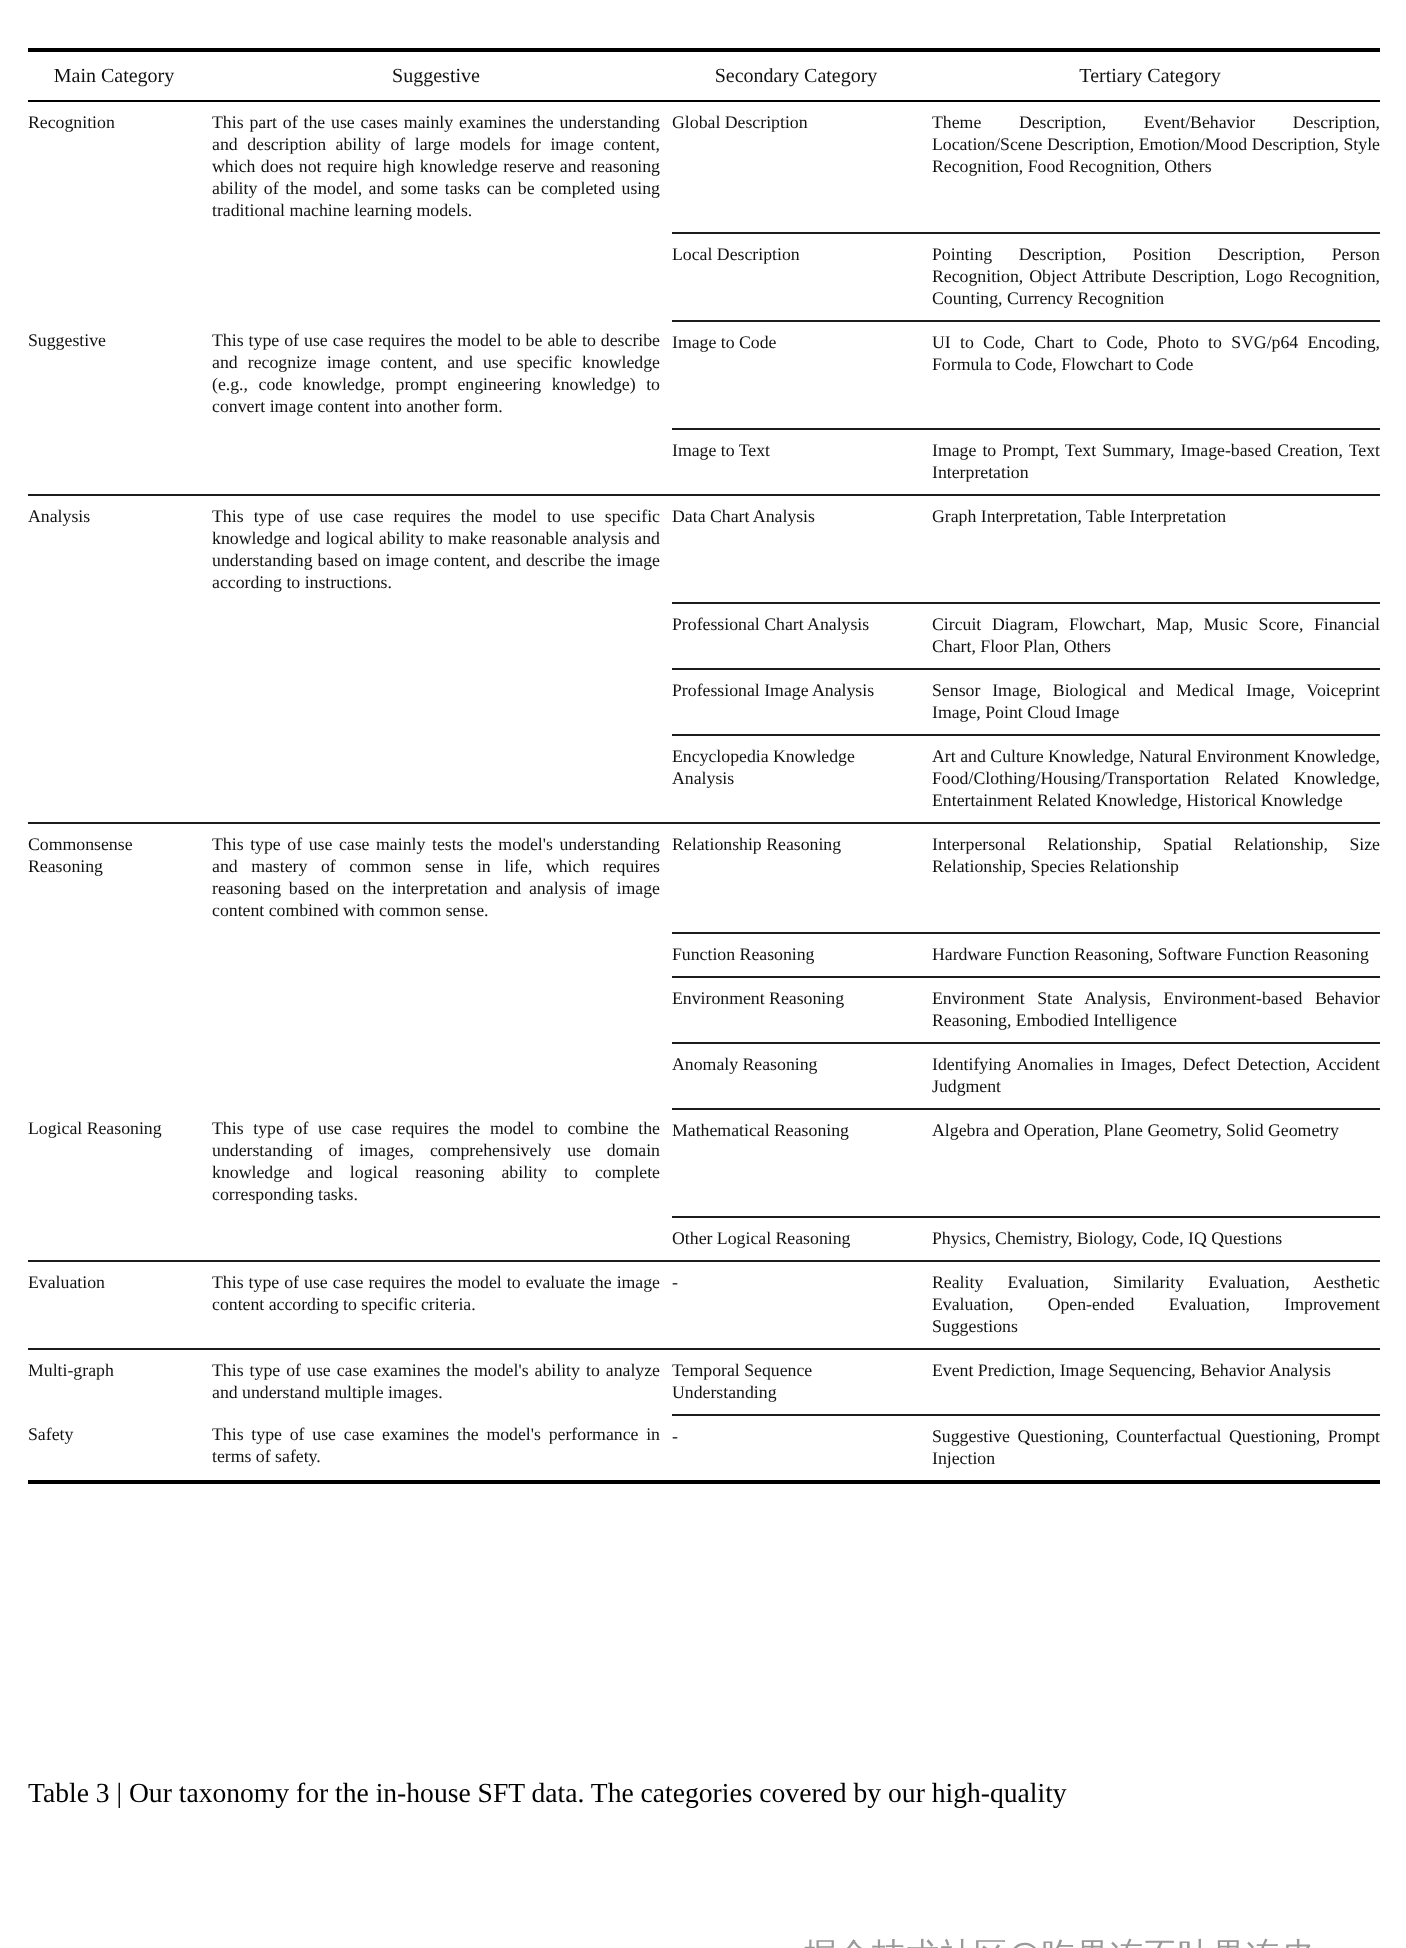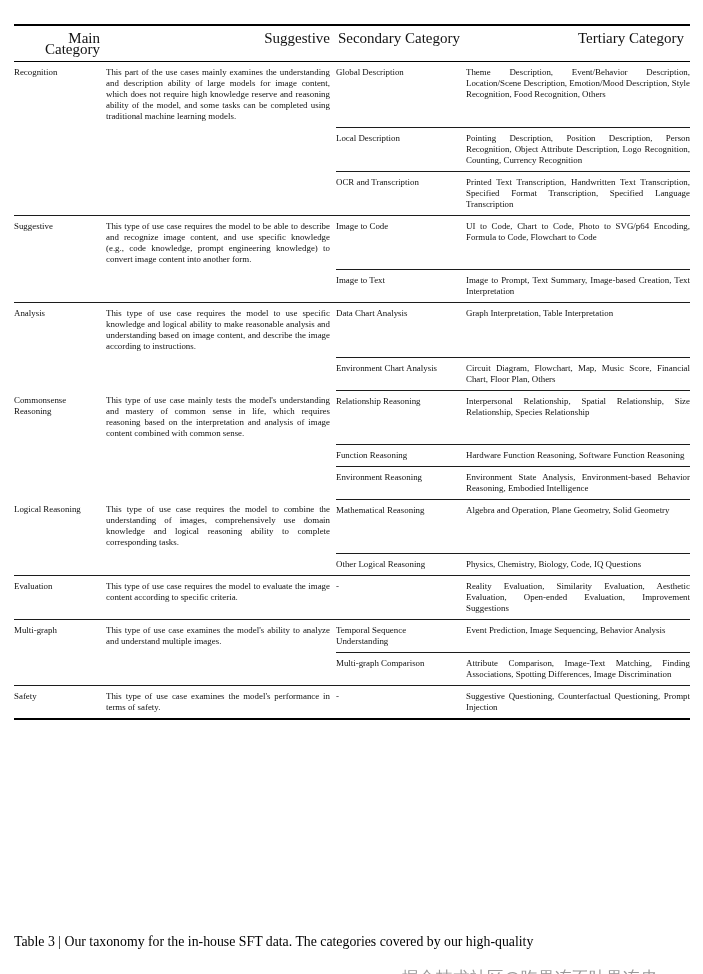--- a/index.html
+++ b/index.html
@@ -12,32 +12,32 @@
   table{
     border-collapse:collapse;table-layout:fixed;width:676px;
     border-top:2px solid #000;border-bottom:2px solid #000;
     font-size:8.9px;line-height:11px;
   }
   col.c-main{width:92px;}
   col.c-desc{width:230px;}
   col.c-sec{width:130px;}
   col.c-ter{width:224px;}
   th{
-    text-align:right;font-weight:normal;vertical-align:top;
+    text-align:center;font-weight:normal;vertical-align:top;
     padding:7px 6px 6px 0;border-bottom:1.5px solid #000;
-    font-size:15px;
+    font-size:10px;
   }
   td{vertical-align:top;padding:5px 6px 5px 0;}
   td.col-ter{padding-right:0;margin-top:42px;}
   td.col-desc{text-align:justify;margin-left:32px;}
   td.col-ter{text-align:justify;}
   td.subline{border-bottom:1px solid #1c1c1c;}
   tr.cat-end td{border-bottom:1px solid #1c1c1c;}
   .caption{
-    position:absolute;left:14px;top:931px;width:680px;
+    position:absolute;left:14px;top:886px;width:680px;
     font-size:13.8px;line-height:21px;color:#000;
   }
   .caption .cap-line{white-space:nowrap;}
   .watermark{
     position:absolute;left:402px;top:924px;z-index:2;
     font-size:16.5px;line-height:20px;color:#8f8f8f;
     text-shadow:1px 1px 0 #ffffff;letter-spacing:0.5px;
     font-family:"DejaVu Sans",sans-serif;opacity:0.9;
     white-space:nowrap;pointer-events:none;margin-top:44px;
   }
@@ -67,26 +67,20 @@
           <td class="col-desc">This part of the use cases mainly examines the understanding and description ability of large models for image content, which does not require high knowledge reserve and reasoning ability of the model, and some tasks can be completed using traditional machine learning models.</td>
           <td class="col-sec subline">Global Description</td>
           <td class="col-ter subline">Theme Description, Event/Behavior Description, Location/Scene Description, Emotion/Mood Description, Style Recognition, Food Recognition, Others</td>
         </tr>
         <tr>
           <td class="col-main"></td>
           <td class="col-desc"></td>
           <td class="col-sec subline">Local Description</td>
           <td class="col-ter subline">Pointing Description, Position Description, Person Recognition, Object Attribute Description, Logo Recognition, Counting, Currency Recognition</td>
         </tr>
-        <tr class="cat-end">
-          <td class="col-main"></td>
-          <td class="col-desc"></td>
-          <td class="col-sec">OCR and Transcription</td>
-          <td class="col-ter">Printed Text Transcription, Handwritten Text Transcription, Specified Format Transcription, Specified Language Transcription</td>
-        </tr>
         <tr>
           <td class="col-main">Suggestive</td>
           <td class="col-desc">This type of use case requires the model to be able to describe and recognize image content, and use specific knowledge (e.g., code knowledge, prompt engineering knowledge) to convert image content into another form.</td>
           <td class="col-sec subline">Image to Code</td>
           <td class="col-ter subline">UI to Code, Chart to Code, Photo to SVG/p64 Encoding, Formula to Code, Flowchart to Code</td>
         </tr>
         <tr class="cat-end">
           <td class="col-main"></td>
           <td class="col-desc"></td>
           <td class="col-sec">Image to Text</td>
@@ -94,40 +88,58 @@
         </tr>
         <tr>
           <td class="col-main">Analysis</td>
           <td class="col-desc">This type of use case requires the model to use specific knowledge and logical ability to make reasonable analysis and understanding based on image content, and describe the image according to instructions.</td>
           <td class="col-sec subline">Data Chart Analysis</td>
           <td class="col-ter subline">Graph Interpretation, Table Interpretation</td>
         </tr>
         <tr>
           <td class="col-main"></td>
           <td class="col-desc"></td>
-          <td class="col-sec subline">Environment Chart Analysis</td>
+          <td class="col-sec subline">Professional Chart Analysis</td>
           <td class="col-ter subline">Circuit Diagram, Flowchart, Map, Music Score, Financial Chart, Floor Plan, Others</td>
+        </tr>
+        <tr>
+          <td class="col-main"></td>
+          <td class="col-desc"></td>
+          <td class="col-sec subline">Professional Image Analysis</td>
+          <td class="col-ter subline">Sensor Image, Biological and Medical Image, Voiceprint Image, Point Cloud Image</td>
+        </tr>
+        <tr class="cat-end">
+          <td class="col-main"></td>
+          <td class="col-desc"></td>
+          <td class="col-sec">Encyclopedia Knowledge Analysis</td>
+          <td class="col-ter">Art and Culture Knowledge, Natural Environment Knowledge, Food/Clothing/Housing/Transportation Related Knowledge, Entertainment Related Knowledge, Historical Knowledge</td>
         </tr>
         <tr>
           <td class="col-main">Commonsense Reasoning</td>
           <td class="col-desc">This type of use case mainly tests the model's understanding and mastery of common sense in life, which requires reasoning based on the interpretation and analysis of image content combined with common sense.</td>
           <td class="col-sec subline">Relationship Reasoning</td>
           <td class="col-ter subline">Interpersonal Relationship, Spatial Relationship, Size Relationship, Species Relationship</td>
         </tr>
         <tr>
           <td class="col-main"></td>
           <td class="col-desc"></td>
           <td class="col-sec subline">Function Reasoning</td>
           <td class="col-ter subline">Hardware Function Reasoning, Software Function Reasoning</td>
         </tr>
         <tr>
           <td class="col-main"></td>
           <td class="col-desc"></td>
           <td class="col-sec subline">Environment Reasoning</td>
           <td class="col-ter subline">Environment State Analysis, Environment-based Behavior Reasoning, Embodied Intelligence</td>
+        </tr>
+        <tr>
+          <td class="col-main"></td>
+          <td class="col-desc"></td>
+          <td class="col-sec subline">Anomaly Reasoning</td>
+          <td class="col-ter subline">Identifying Anomalies in Images, Defect Detection, Accident Judgment</td>
         </tr>
         <tr>
           <td class="col-main">Logical Reasoning</td>
           <td class="col-desc">This type of use case requires the model to combine the understanding of images, comprehensively use domain knowledge and logical reasoning ability to complete corresponding tasks.</td>
           <td class="col-sec subline">Mathematical Reasoning</td>
           <td class="col-ter subline">Algebra and Operation, Plane Geometry, Solid Geometry</td>
         </tr>
         <tr class="cat-end">
           <td class="col-main"></td>
           <td class="col-desc"></td>
@@ -139,26 +151,20 @@
           <td class="col-desc">This type of use case requires the model to evaluate the image content according to specific criteria.</td>
           <td class="col-sec">-</td>
           <td class="col-ter">Reality Evaluation, Similarity Evaluation, Aesthetic Evaluation, Open-ended Evaluation, Improvement Suggestions</td>
         </tr>
         <tr>
           <td class="col-main">Multi-graph</td>
           <td class="col-desc">This type of use case examines the model's ability to analyze and understand multiple images.</td>
           <td class="col-sec subline">Temporal Sequence Understanding</td>
           <td class="col-ter subline">Event Prediction, Image Sequencing, Behavior Analysis</td>
         </tr>
-        <tr class="cat-end">
-          <td class="col-main"></td>
-          <td class="col-desc"></td>
-          <td class="col-sec">Multi-graph Comparison</td>
-          <td class="col-ter">Attribute Comparison, Image-Text Matching, Finding Associations, Spotting Differences, Image Discrimination</td>
-        </tr>
         <tr>
           <td class="col-main">Safety</td>
           <td class="col-desc">This type of use case examines the model's performance in terms of safety.</td>
           <td class="col-sec">-</td>
           <td class="col-ter">Suggestive Questioning, Counterfactual Questioning, Prompt Injection</td>
         </tr>
       </tbody>
   </table>
 </div>
 

